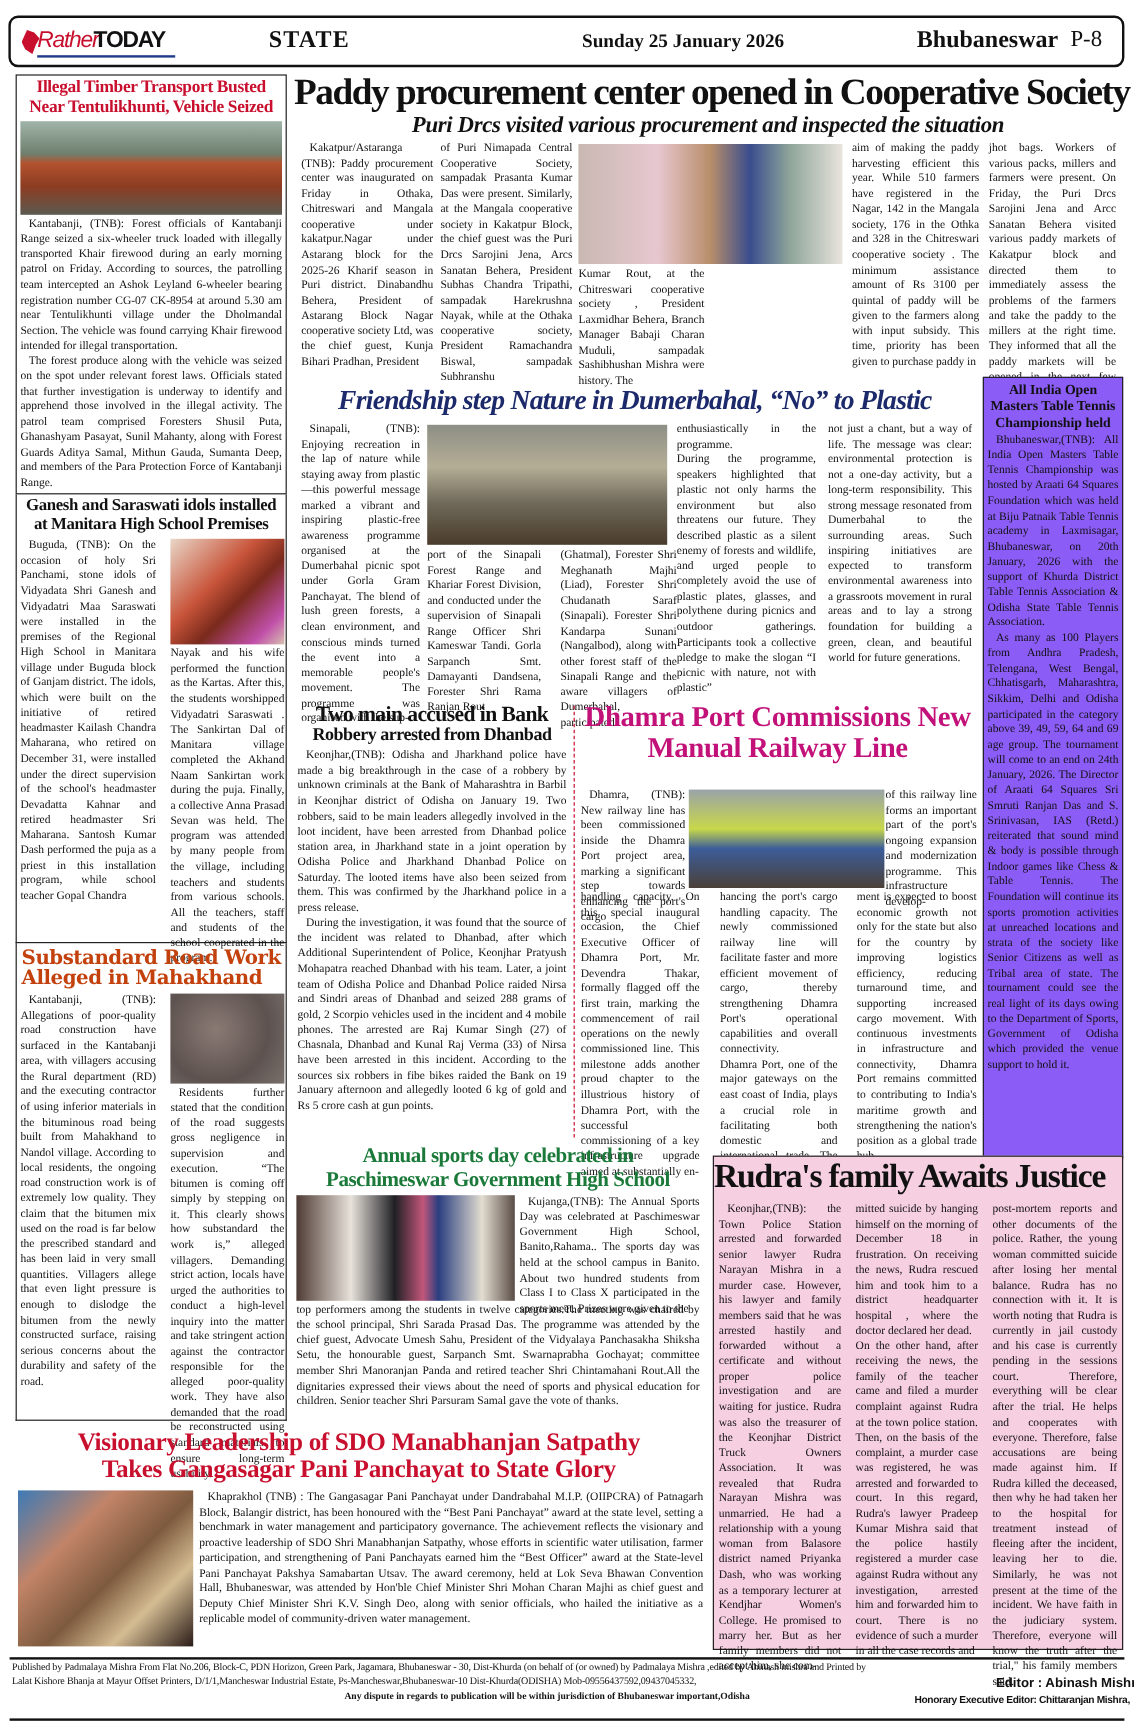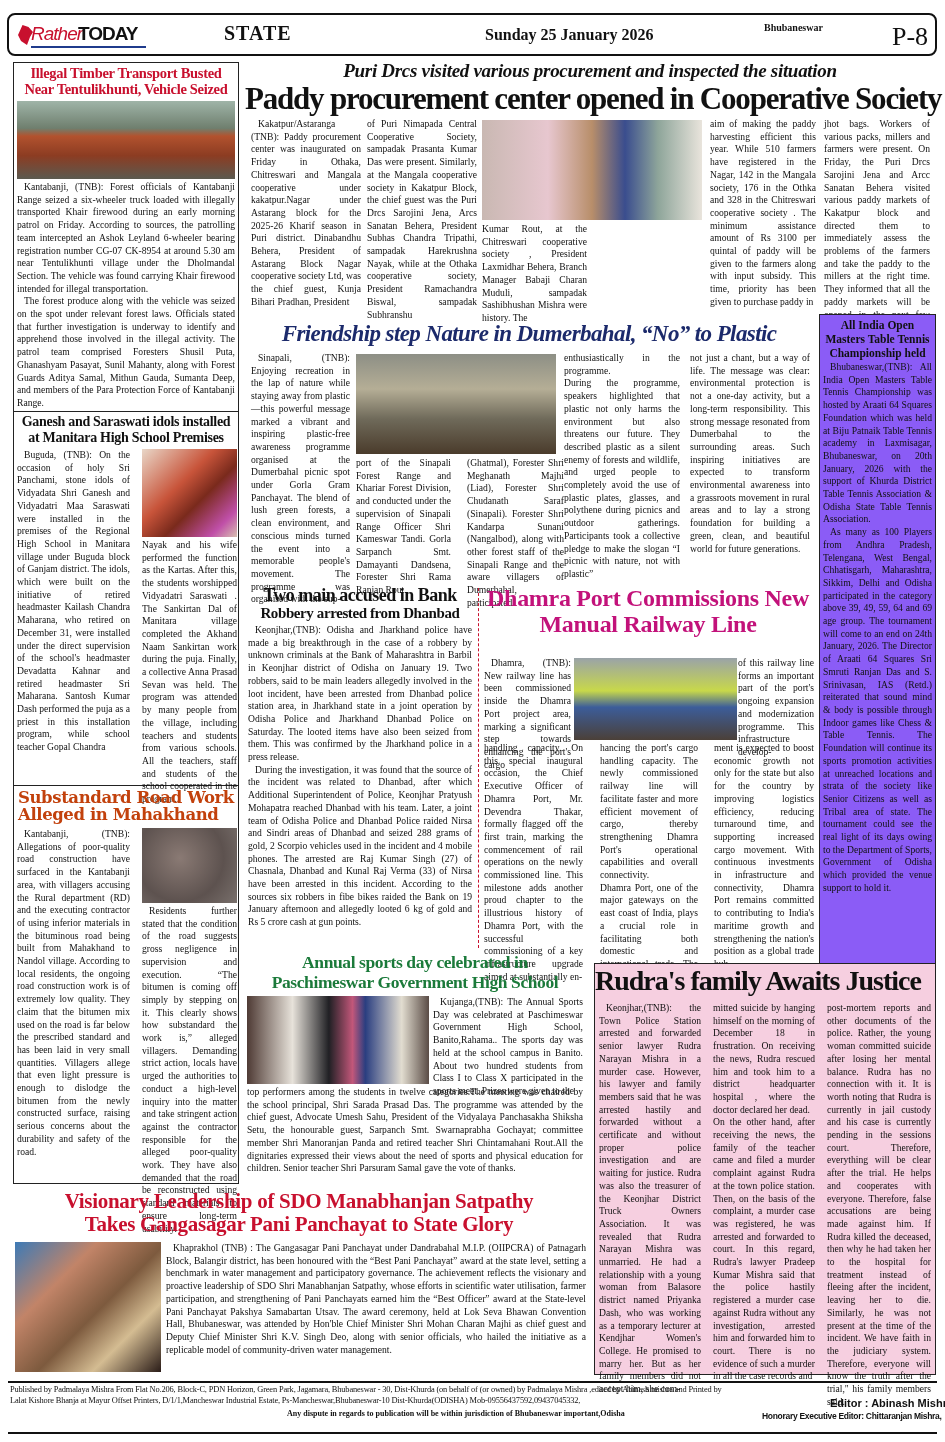--- a/index.html
+++ b/index.html
@@ -8,22 +8,22 @@
 .abs{position:absolute}
 p.t{font-size:9.6px;line-height:12.7px;text-align:justify;text-indent:7px;hyphens:auto}
 .masthead{left:7px;top:13px;width:930px;height:43px;border:2px solid #111;border-radius:8px}
 .logo{left:8px;top:7px;height:26px;width:140px}
 .logo .o{font-family:"Liberation Sans",sans-serif;font-style:italic;font-size:19px;color:#c8102e;position:absolute;left:14px;top:1px;letter-spacing:-1px}
 .logo .td{font-family:"Liberation Sans",sans-serif;font-weight:bold;font-size:19px;color:#111;position:absolute;left:61px;top:1px;letter-spacing:-1px}
 .logo .map{position:absolute;left:1px;top:3px;width:15px;height:20px;background:#c8102e;clip-path:polygon(30% 0,70% 10%,100% 35%,80% 60%,60% 100%,20% 80%,0 50%,15% 25%)}
 .logo .bar{position:absolute;left:14px;top:24px;width:115px;height:2px;background:#1f3b8c}
 .mh-section{left:215px;top:7px;font-size:20px;font-weight:bold;letter-spacing:1px}
 .mh-date{left:476px;top:11px;font-size:16px;font-weight:bold}
-.mh-city{left:755px;top:7px;font-size:10px;font-weight:bold}
-.mh-page{left:883px;top:7px;font-size:26px}
+.mh-city{left:755px;top:7px;font-size:20px;font-weight:bold}
+.mh-page{left:883px;top:7px;font-size:19px}
 .box{border:1.5px solid #222}
 .h-red{color:#c8102e;font-weight:bold;text-align:center}
 .photo{background:#8a8a7a;position:absolute}
 .ph-truck{background:linear-gradient(180deg,#9fb4a8 0%,#6f7f6e 35%,#b2522e 45%,#8c3c22 70%,#5b5a50 100%)}
 .ph-pad{background:linear-gradient(90deg,#c9b8b2 0%,#e7c7cf 30%,#b88e6a 50%,#3a4d8e 65%,#8ea59a 80%,#e9e4dc 100%)}
 .ph-idol{background:linear-gradient(135deg,#e9d7c8 0%,#c8543a 40%,#7a2a1c 60%,#c04fa8 85%,#d8c0b0 100%)}
 .ph-road{background:radial-gradient(circle at 40% 40%,#8a7a74,#5d524f 60%,#79706c)}
 .ph-forest{background:linear-gradient(180deg,#8d8f85 0%,#b5ae96 35%,#6f6a5a 65%,#4a3b2b 100%)}
 .ph-rail{background:linear-gradient(180deg,#9aa3a8 0%,#c8d84a 40%,#3c5d9a 60%,#4b4038 100%)}
 .ph-sport{background:linear-gradient(90deg,#4e3a34 0%,#e7e2da 25%,#202024 45%,#c2577a 58%,#2a3e80 65%,#e2ddd0 85%,#5a4c46 100%)}
@@ -71,22 +71,22 @@
   <div class="abs" style="left:3px;top:42px;width:113px">
     <p class="t">Kantabanji, (TNB): Allegations of poor-quality road construction have surfaced in the Kantabanji area, with villagers accusing the Rural department (RD) and the executing contractor of using inferior materials in the bituminous road being built from Mahakhand to Nandol village. According to local residents, the ongoing road construction work is of extremely low quality. They claim that the bitumen mix used on the road is far below the prescribed standard and has been laid in very small quantities. Villagers allege that even light pressure is enough to dislodge the bitumen from the newly constructed surface, raising serious concerns about the durability and safety of the road.</p>
   </div>
   <div class="photo ph-road" style="left:128px;top:42px;width:95px;height:75px"></div>
   <div class="abs" style="left:128px;top:119px;width:95px">
     <p class="t">Residents further stated that the condition of the road suggests gross negligence in supervision and execution. “The bitumen is coming off simply by stepping on it. This clearly shows how substandard the work is,” alleged villagers. Demanding strict action, locals have urged the authorities to conduct a high-level inquiry into the matter and take stringent action against the contractor responsible for the alleged poor-quality work. They have also demanded that the road be reconstructed using standard materials to ensure long-term usability.</p>
   </div>
 </div>
 
 <div class="abs" style="left:245px;top:60px;width:690px;height:258px">
+  <div style="font-size:31px;line-height:34px;font-weight:bold;text-align:center;letter-spacing:-1.2px;white-space:nowrap">Paddy procurement center opened in Cooperative Society</div>
   <div style="font-size:19px;line-height:22px;font-weight:bold;font-style:italic;text-align:center;letter-spacing:-0.3px">Puri Drcs visited various procurement and inspected the situation</div>
-  <div style="font-size:31px;line-height:34px;font-weight:bold;text-align:center;letter-spacing:-1.2px;white-space:nowrap">Paddy procurement center opened in Cooperative Society</div>
   <div class="abs" style="left:6px;top:58px;width:110px">
       <p class="t">Kakatpur/Astaranga (TNB): Paddy procurement center was inaugurated on Friday in Othaka, Chitreswari and Mangala cooperative under kakatpur.Nagar under Astarang block for the 2025-26 Kharif season in Puri district. Dinabandhu Behera, President of Astarang Block Nagar cooperative society Ltd, was the chief guest, Kunja Bihari Pradhan, President</p>
     </div>
   <div class="abs" style="left:122px;top:58px;width:110px">
       <p class="t" style="text-indent:0">of Puri Nimapada Central Cooperative Society, sampadak Prasanta Kumar Das were present. Similarly, at the Mangala cooperative society in Kakatpur Block, the chief guest was the Puri Drcs Sarojini Jena, Arcs Sanatan Behera, President Subhas Chandra Tripathi, sampadak Harekrushna Nayak, while at the Othaka cooperative society, President Ramachandra Biswal, sampadak Subhranshu</p>
     </div>
   <div class="photo ph-pad" style="left:237px;top:60px;width:220px;height:100px"></div>
   <div class="abs" style="left:237px;top:163px;width:105px">
       <p class="t" style="text-indent:0">Kumar Rout, at the Chitreswari cooperative society , President Laxmidhar Behera, Branch Manager Babaji Charan Muduli, sampadak Sashibhushan Mishra were history. The</p>
     </div>

